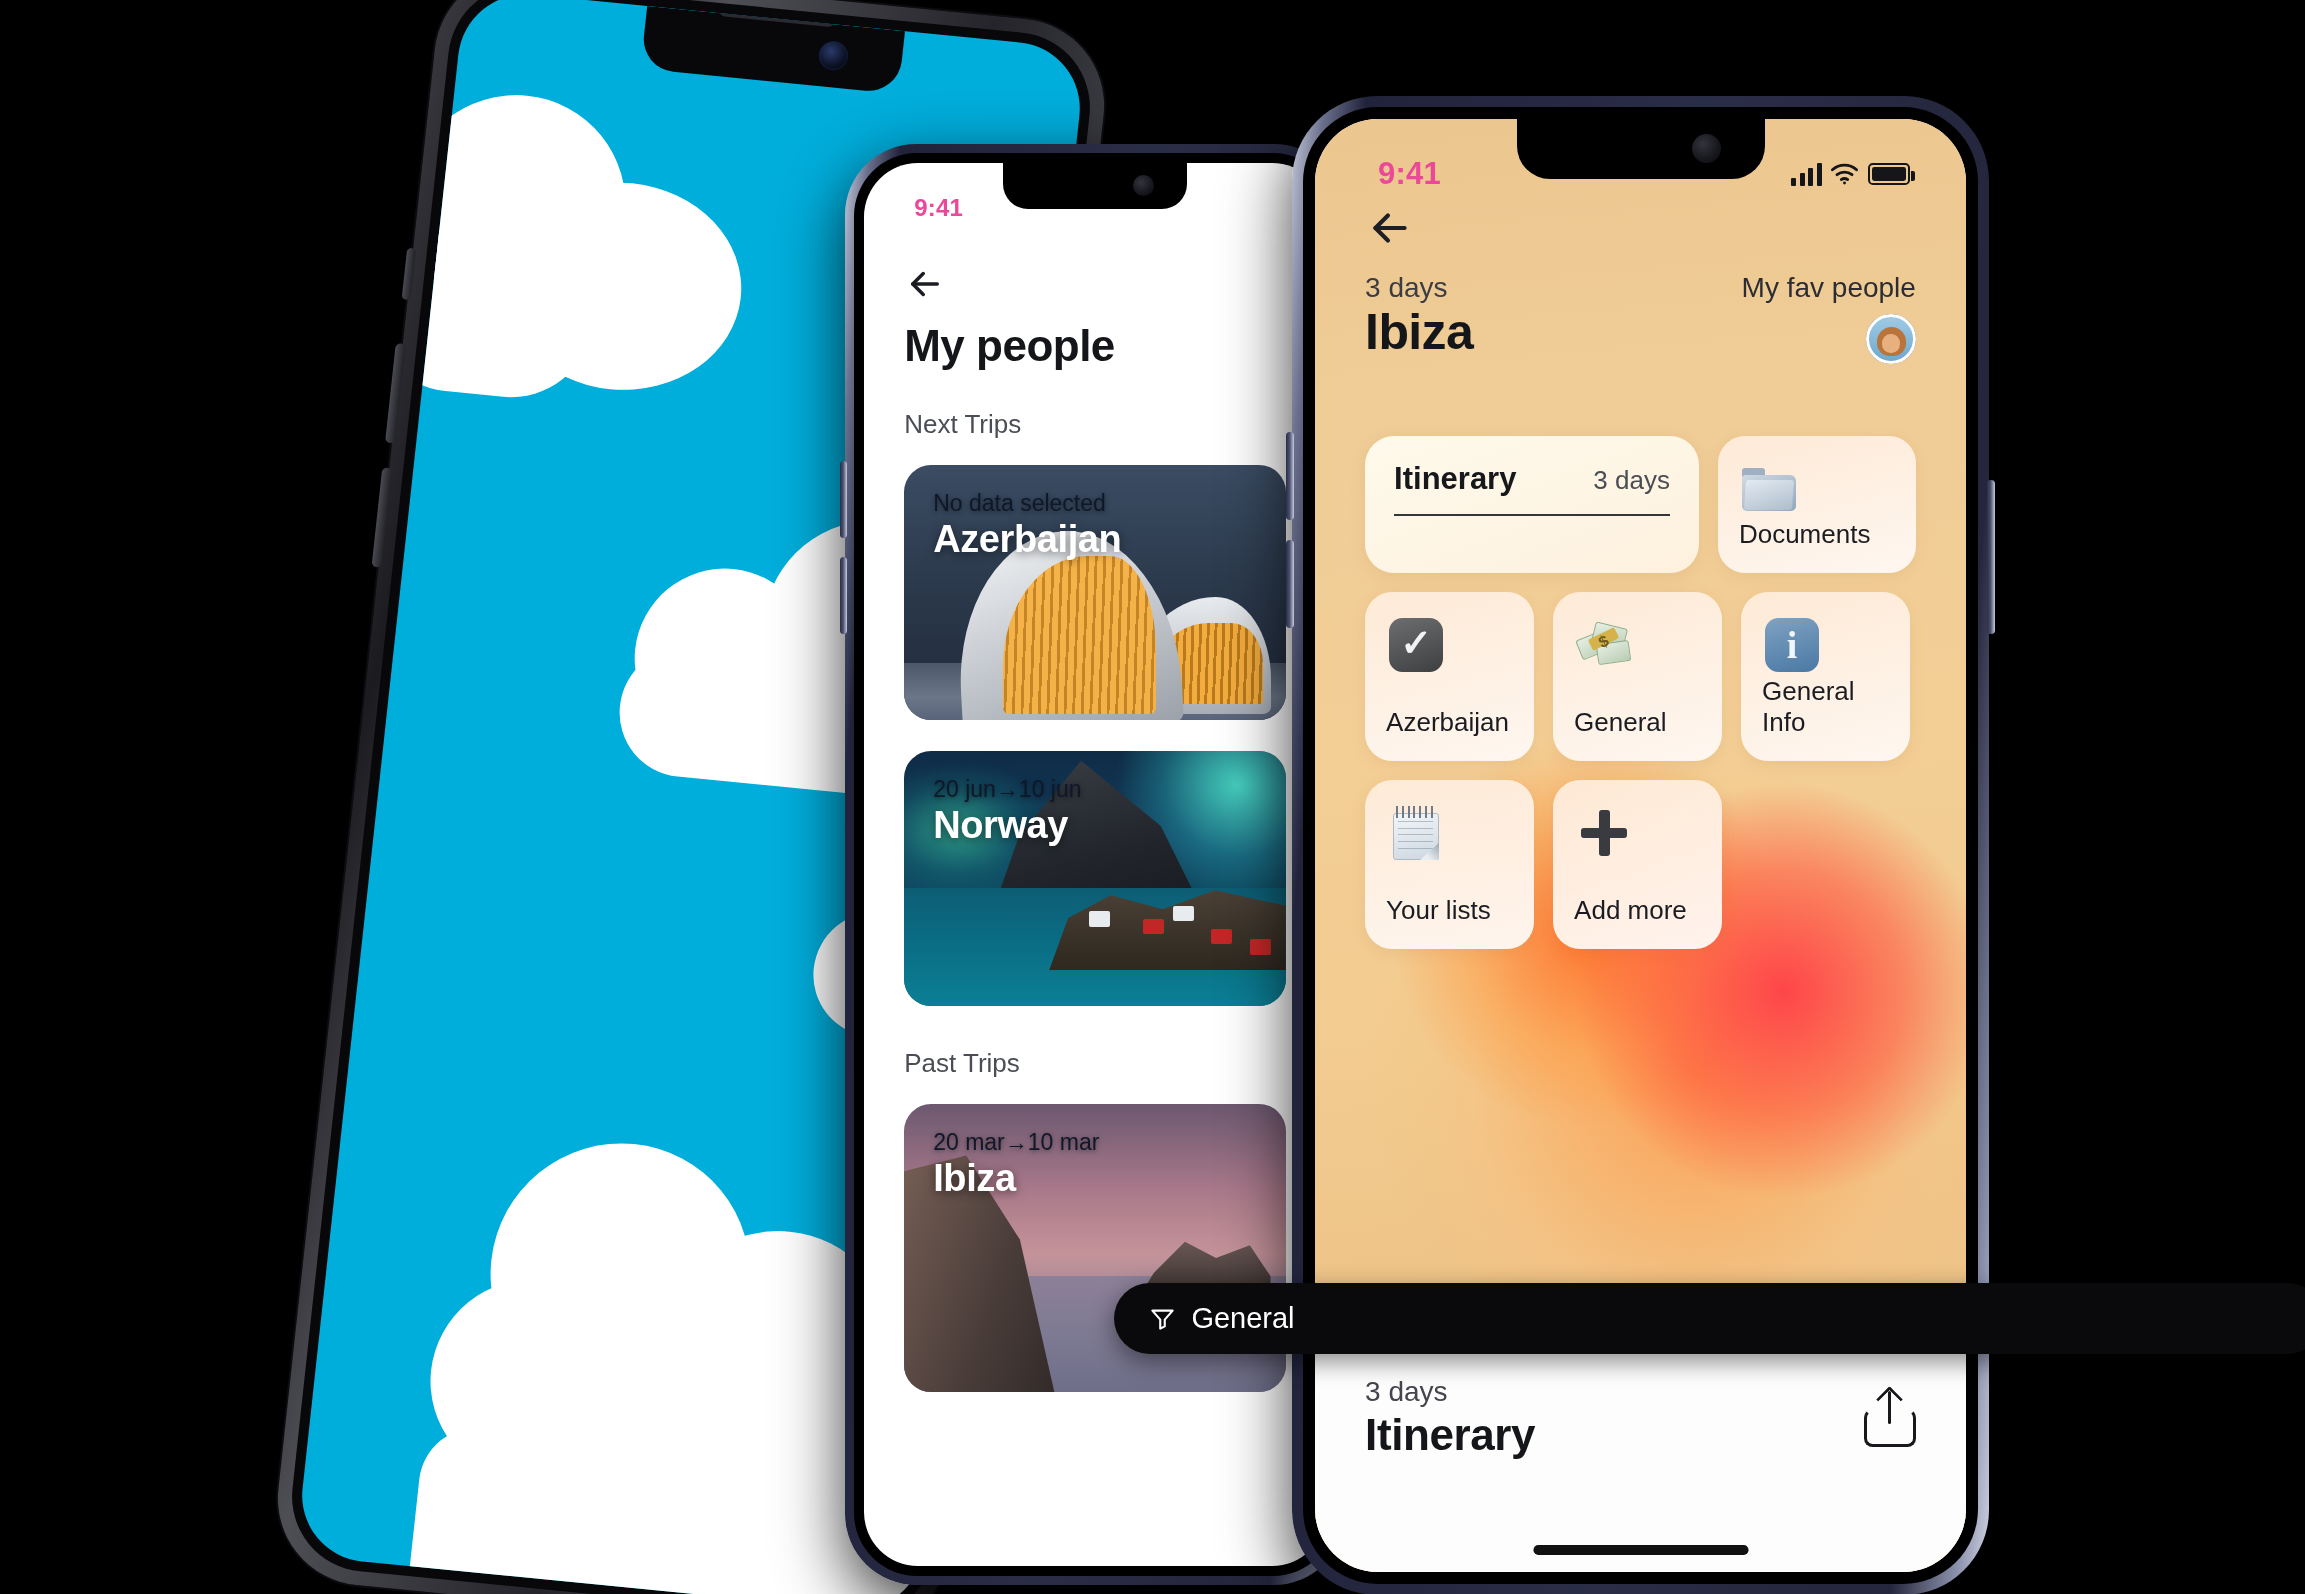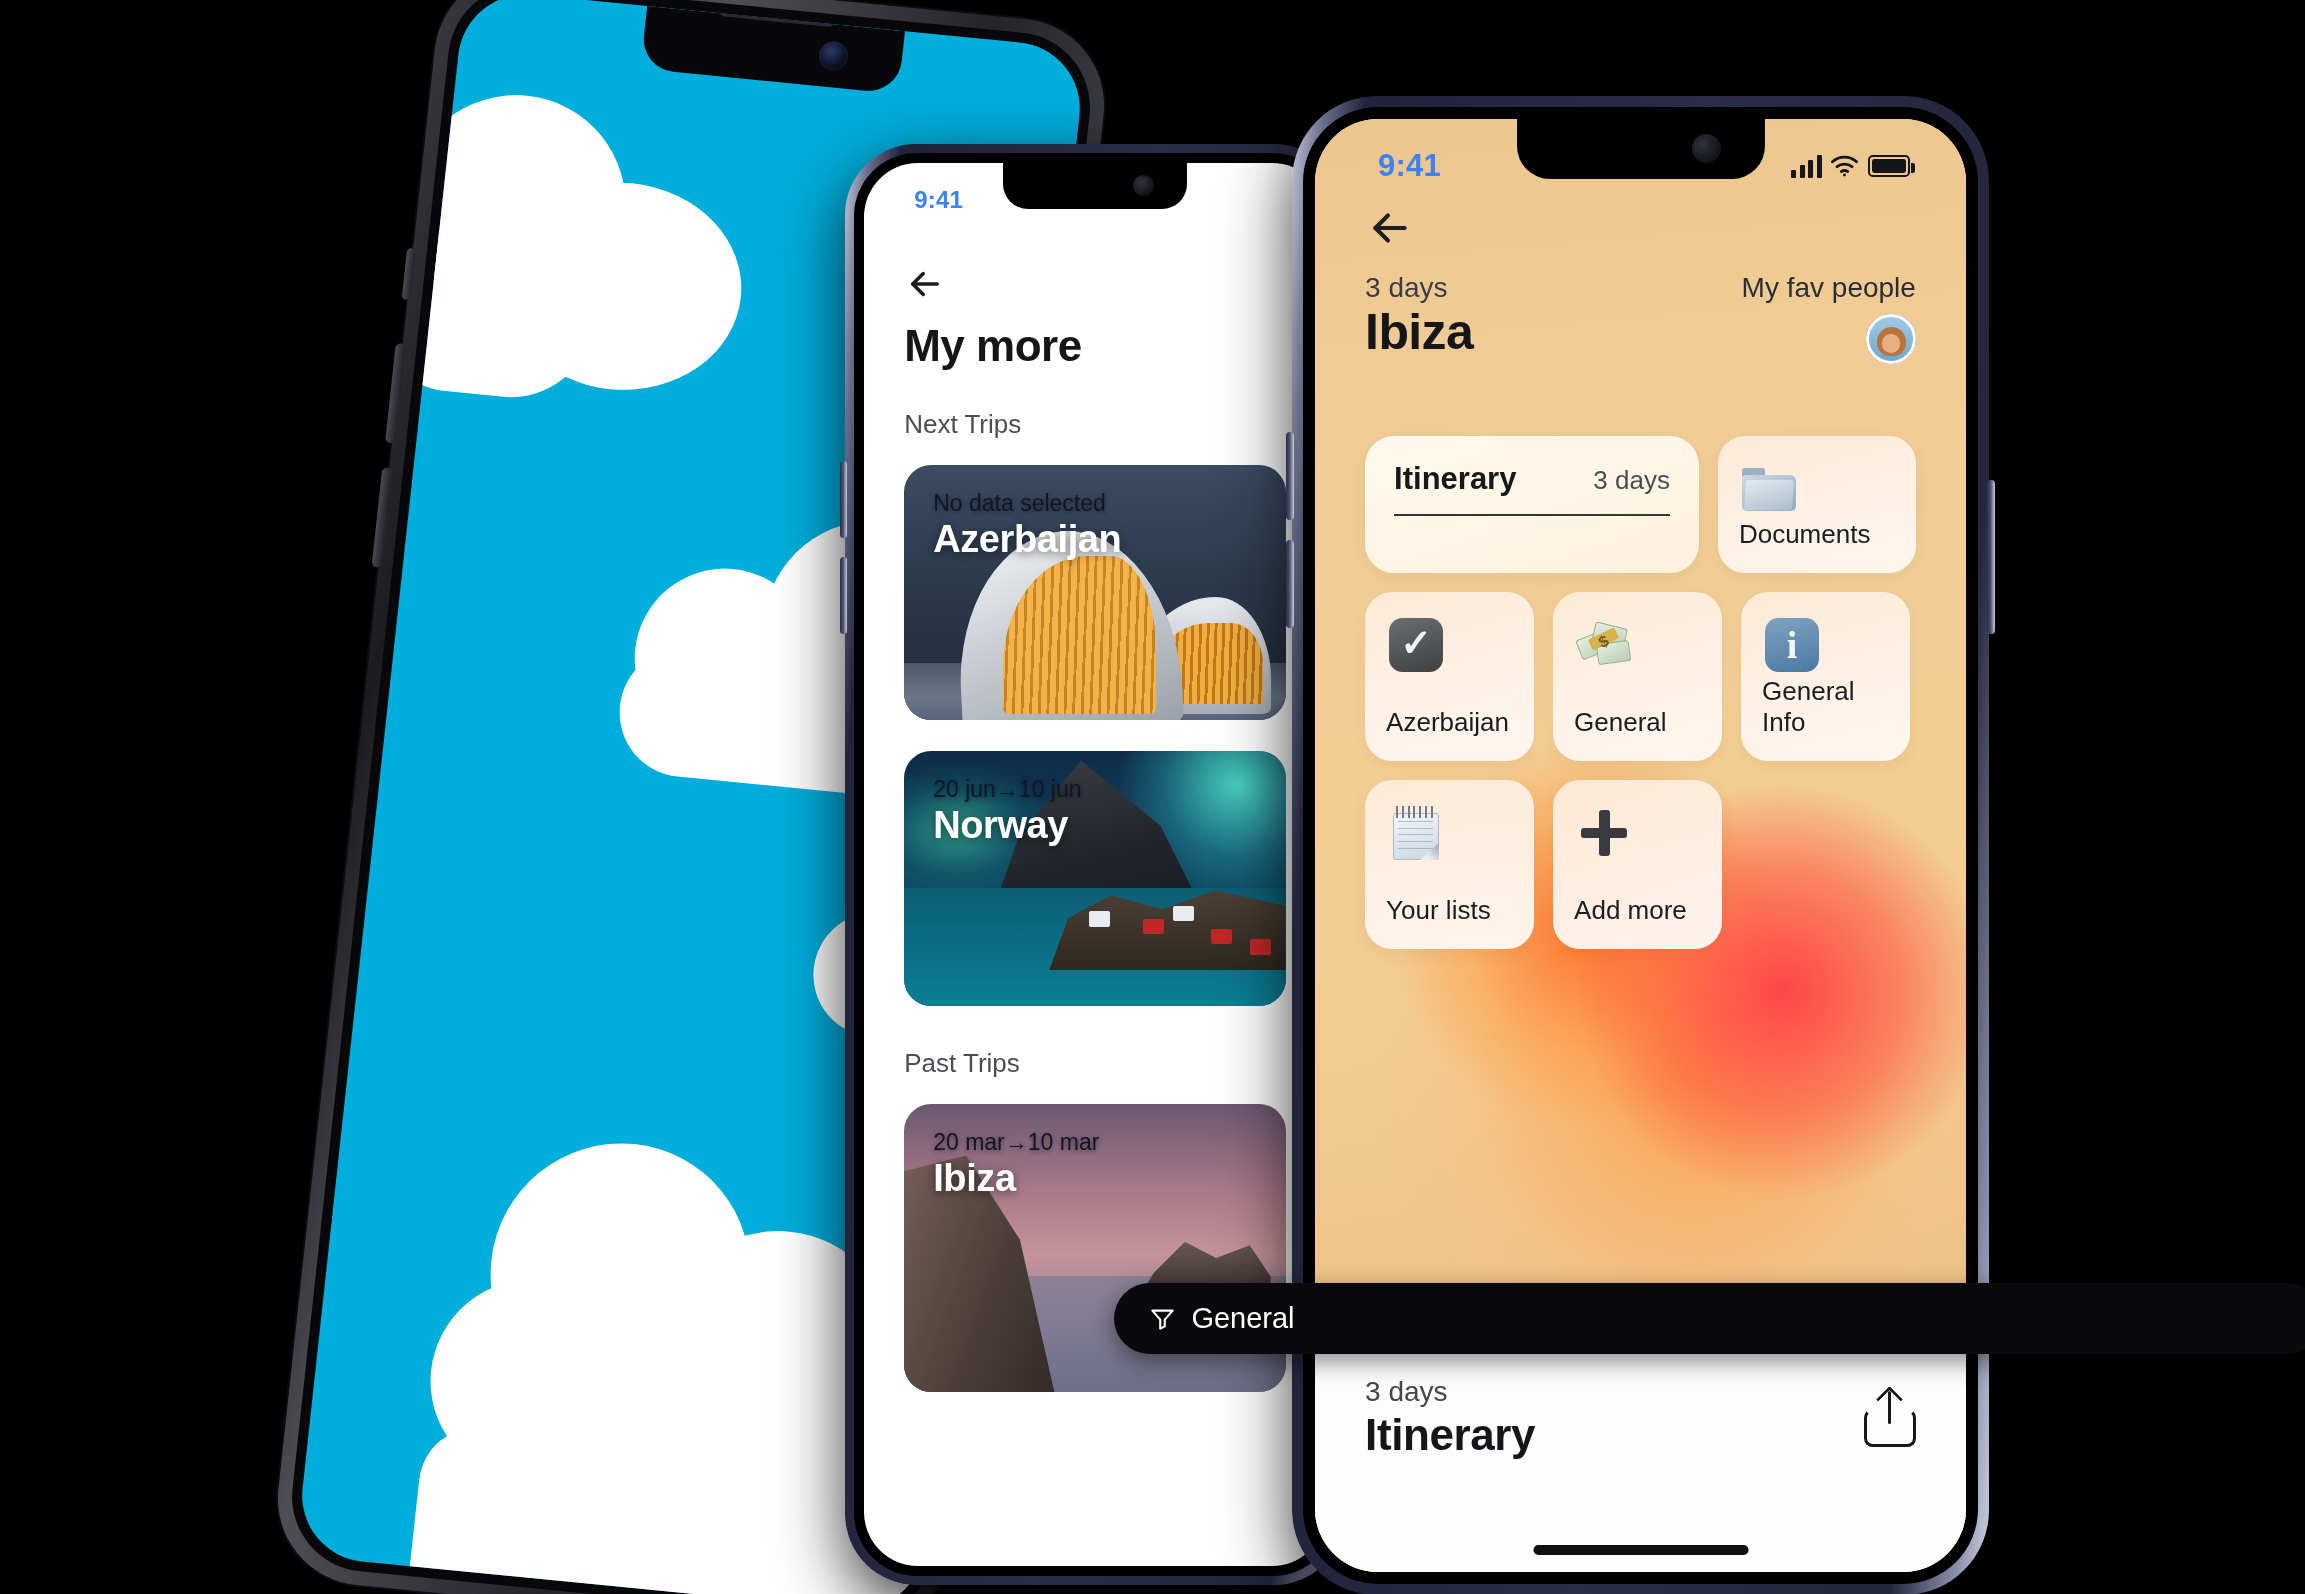--- a/index.html
+++ b/index.html
@@ -72,23 +72,23 @@
     position:absolute; right:33px; top:11.5px; width:21px; height:21px; border-radius:50%;
     background:radial-gradient(circle at 38% 35%,#33343c 0%,#16171c 60%,#0a0a0d 100%);
   }
   .iphone .homebar{
     position:absolute; left:50%; transform:translateX(-50%); bottom:13.4px;
     width:163px; height:7.7px; border-radius:4.8px; background:#111; z-index:30;
   }
   .iphone .sidebtn{ position:absolute; background:linear-gradient(270deg,#c7cbdb,#4b5070 55%,#2a2d44); border-radius:3.8px; }
 
   .statusbar{
-    position:absolute; top:0; left:0; right:0; height:60px; z-index:21;
+    position:absolute; top:8px; left:0; right:0; height:60px; z-index:21;
     display:flex; align-items:center; justify-content:space-between;
-    padding:13.4px 44px 0 50px; font-size:24px; font-weight:700; color:#3b82f6;
+    padding:13.4px 44px 0 50px; font-size:24px; font-weight:700; color:#ec4899;
     letter-spacing:0.2px;
   }
   .sb-right{ display:flex; align-items:center; gap:8.6px; }
   .sb-bars{ display:flex; align-items:flex-end; gap:2.9px; height:18px; }
   .sb-bars i{ display:block; width:3.8px; background:#15161a; border-radius:1px; }
   .sb-bars i:nth-child(1){ height:5.8px }
   .sb-bars i:nth-child(2){ height:9.6px }
   .sb-bars i:nth-child(3){ height:13.4px }
   .sb-bars i:nth-child(4){ height:18px }
   .batt{ width:33px; height:17.3px; border:2.1px solid #15161a; border-radius:4.8px; position:relative; }
@@ -345,21 +345,21 @@
             <div class="sb-right"></div>
           </div>
 
           <div id="mid-content">
             <div class="back-arrow">
               <svg viewBox="0 0 24 24" fill="none" stroke="currentColor" stroke-width="2" stroke-linecap="round" stroke-linejoin="round">
                   <path d="M19 12H5"></path>
                   <path d="M11 18l-6-6 6-6"></path>
                 </svg>
             </div>
-            <div class="page-title">My more</div>
+            <div class="page-title">My people</div>
             <div class="sec-label">Next Trips</div>
 
             <div class="trip-card">
               <div class="art-az">
                 <div class="az-floor"></div>
                 <div class="az-b2"></div>
                   <div class="az-glass2"></div>
                 <div class="az-b1"></div>
                   <div class="az-glass"></div>
               </div>

